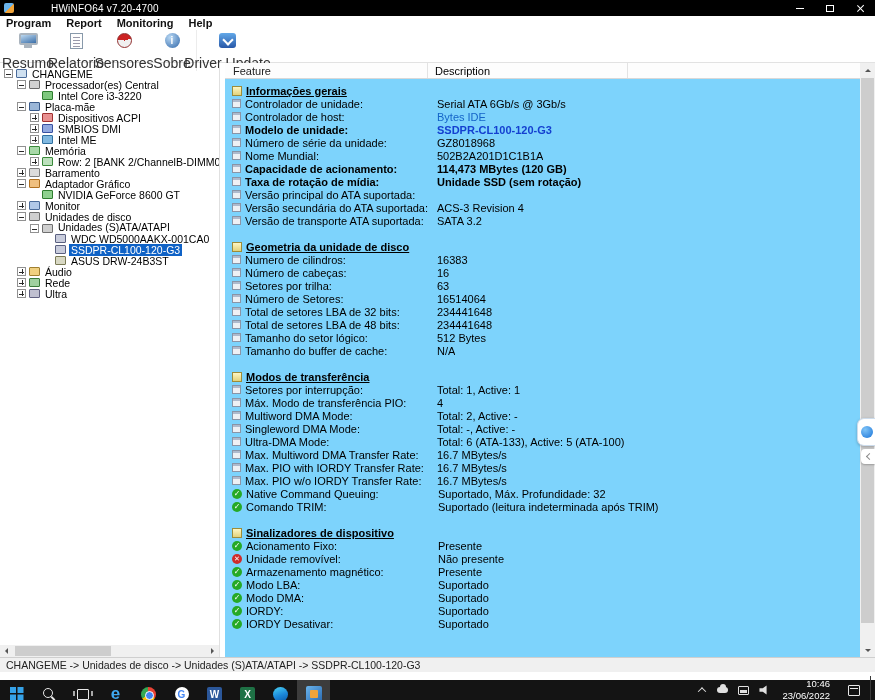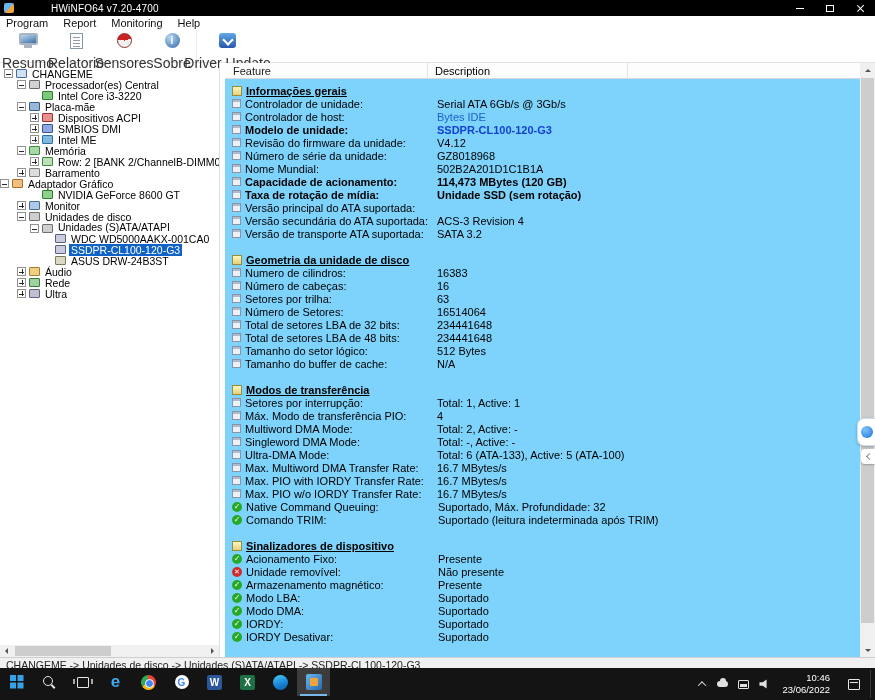--- a/index.html
+++ b/index.html
@@ -18,21 +18,21 @@
   .win-controls { margin-left:auto; display:flex; height:16px; }
   .win-btn { width:30px; height:16px; display:flex; align-items:center; justify-content:center; }
   .wb-min { width:8px; height:1px; background:#fff; }
   .wb-max { width:8px; height:7px; border:1px solid #fff; }
   .wb-close { position:relative; width:9px; height:9px; }
   .wb-close::before,.wb-close::after { content:""; position:absolute; left:4px; top:0; width:1.4px; height:9px; background:#fff; }
   .wb-close::before { transform:rotate(45deg); } .wb-close::after { transform:rotate(-45deg); }
 
   .menubar { position:absolute; top:16px; left:0; right:0; height:14px; background:#fff;
     display:flex; align-items:center; font-size:11px; color:#111; }
-  .menu-item { padding:0 9px 0 6px; cursor:default; }
+  .menu-item { padding:0 9px 0 6px; cursor:default;font-weight:bold; }
 
   .toolbar { position:absolute; top:30px; left:0; right:0; height:33px; background:#fff;
     display:flex; align-items:flex-start; padding-left:4px; border-bottom:1px solid #e2e2e2; }
   .tool-btn { width:48px; display:flex; flex-direction:column; align-items:center; padding-top:1px; }
   .tool-btn:nth-child(5) { width:62px; border-left:1px solid #ececec; }
   .tool-ico { height:19px; display:flex; align-items:center; justify-content:center; }
   .tool-label { font-size:14px; color:#333; margin-top:5px; white-space:nowrap; }
 
   .summary-icon { width:19px; height:12px; background:linear-gradient(160deg,#bcd8f0,#3a6ea8);
     border:2px solid #aab4be; border-radius:2px; position:relative; margin-bottom:3px; }
@@ -129,21 +129,21 @@
   
   .flyout-handle { position:absolute; right:0; top:418px; width:18px; height:28px; background:#fff;
     border:1px solid #cddcec; border-right:none; border-radius:7px 0 0 7px; z-index:6;
     display:flex; align-items:center; justify-content:center; box-shadow:0 1px 3px rgba(0,0,0,.25); }
   .flyout-logo { width:12px; height:12px; border-radius:50%; background:radial-gradient(circle at 35% 30%,#7fc4f8,#1b74d8); }
   .flyout-chevron { position:absolute; right:0; top:449px; width:14px; height:15px; background:#fff; z-index:6;
     border-radius:4px 0 0 4px; box-shadow:0 1px 2px rgba(0,0,0,.25); display:flex; align-items:center; justify-content:center; }
   .chev-left { width:5px; height:5px; border-left:1.5px solid #8a8a8a; border-bottom:1.5px solid #8a8a8a; transform:rotate(45deg); margin-left:2px; }
 
   
-  .taskbar { position:absolute; left:0; right:0; bottom:0; height:32px; background:#141414;
+  .taskbar { position:absolute; left:0; right:0; bottom:0; height:20px; background:#141414;
     display:flex; align-items:stretch; z-index:10; }
   .tb-apps { display:flex; }
   .tb-btn { width:33px; height:28px; display:flex; align-items:center; justify-content:center; position:relative; }
   .tb-btn.active { background:#3c3c3c; }
   .tb-btn.active::after { content:""; position:absolute; left:3px; right:3px; bottom:0; height:2px; background:#76b9ed; }
   .tb-right { margin-left:auto; display:flex; align-items:center; }
   .tray { display:flex; align-items:center; }
   .tray-btn { width:21px; height:28px; display:flex; align-items:center; justify-content:center; }
   .clock { color:#fff; font-size:9.5px; line-height:1.25; text-align:right; padding:0 7px; }
   .show-desktop { width:5px; height:28px; border-left:1px solid #3a3a3a; }
@@ -292,21 +292,21 @@
             <div class="tree-row" style="padding-left: 30px;">
               <span class="expander exp-plus"></span>
               <span class="tico ic-ram"></span>
               <span class="tree-label">Row: 2 [BANK 2/ChannelB-DIMM0] - 4 GB I</span>
             </div>
             <div class="tree-row" style="padding-left: 17px;">
               <span class="expander exp-plus"></span>
               <span class="tico ic-bus"></span>
               <span class="tree-label">Barramento</span>
             </div>
-            <div class="tree-row" style="">
+            <div class="tree-row" style="padding-left: 17px;">
               <span class="expander exp-minus"></span>
               <span class="tico ic-gpu"></span>
               <span class="tree-label">Adaptador Gráfico</span>
             </div>
             <div class="tree-row" style="padding-left: 30px;">
               <span class="expander-spacer"></span>
               <span class="tico ic-gpu-green"></span>
               <span class="tree-label">NVIDIA GeForce 8600 GT</span>
             </div>
             <div class="tree-row" style="padding-left: 17px;">
@@ -388,25 +388,20 @@
             </div>
             <div class="trow">
               <span class="ricon ri-item"></span>
               <span class="feat">Controlador de host:</span>
               <span class="desc link">Bytes IDE</span>
             </div>
             <div class="trow">
               <span class="ricon ri-item"></span>
               <span class="feat b">Modelo de unidade:</span>
               <span class="desc link-bold">SSDPR-CL100-120-G3</span>
-            </div>
-            <div class="trow">
-              <span class="ricon ri-item"></span>
-              <span class="feat">Revisão do firmware da unidade:</span>
-              <span class="desc">V4.12</span>
             </div>
             <div class="trow">
               <span class="ricon ri-item"></span>
               <span class="feat">Número de série da unidade:</span>
               <span class="desc">GZ8018968</span>
             </div>
             <div class="trow">
               <span class="ricon ri-item"></span>
               <span class="feat">Nome Mundial:</span>
               <span class="desc">502B2A201D1C1B1A</span>

